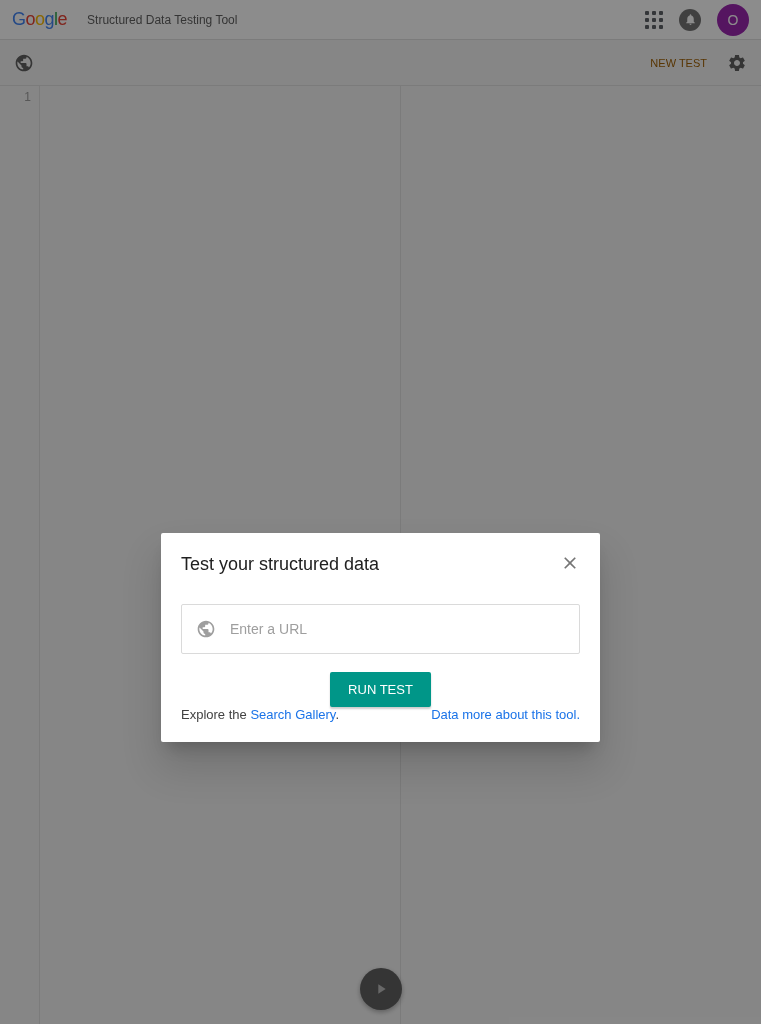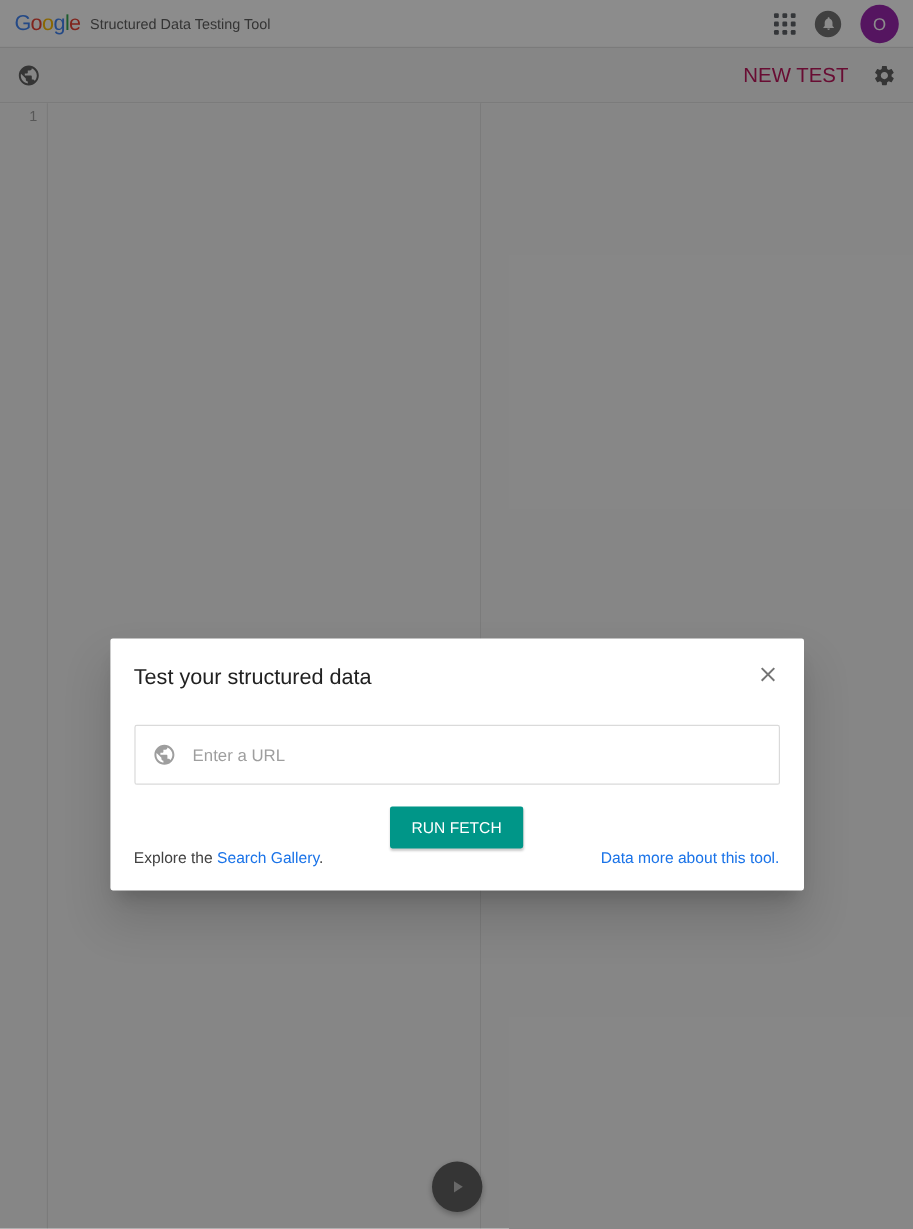--- a/index.html
+++ b/index.html
@@ -16,21 +16,21 @@
       background: #fff;
       display: flex;
       align-items: center;
       padding: 0 12px;
       border-bottom: 1px solid #e0e0e0;
     }
     .google-logo {
       font-size: 18px;
       font-weight: 500;
       letter-spacing: -0.5px;
-      margin-right: 8px;
+      margin-right: 20px;
     }
     .g-b { color: #4285F4; }
     .g-r { color: #EA4335; }
     .g-y { color: #FBBC05; }
     .g-g { color: #34A853; }
     .header-title {
       font-size: 12px;
       color: #616161;
       font-weight: 400;
     }
@@ -83,23 +83,23 @@
       color: #616161;
       cursor: pointer;
     }
     .toolbar-right {
       margin-left: auto;
       display: flex;
       align-items: center;
       gap: 20px;
     }
     .new-test {
-      font-size: 17px;
-      font-weight: 500;
-      color: #be185d;
+      font-size: 11px;
+      font-weight: 500;
+      color: #a16207;
       cursor: pointer;
     }
     .gear-icon {
       width: 20px; height: 20px;
       color: #616161;
       cursor: pointer;
     }
     .content {
       display: flex;
       height: calc(100% - 86px);
@@ -141,21 +141,21 @@
     .play-btn svg { fill: #bdbdbd; width: 16px; height: 16px; }
     .overlay {
       position: absolute;
       inset: 0;
       background: rgba(0,0,0,0.45);
       display: flex;
       align-items: center;
       justify-content: center;
     }
     .modal {
-      width: 578px;
+      width: 439px;
       background: #fff;
       border-radius: 2px;
       box-shadow: 0 11px 15px -7px rgba(0,0,0,.2), 0 24px 38px 3px rgba(0,0,0,.14);
       padding: 0 20px 20px 20px;
       position: relative;
       margin-top: 250px;
     }
     .modal-header {
       display: flex;
       align-items: center;
@@ -292,21 +292,21 @@
           </svg>
       </div>
     </div>
     <div class="input-wrap">
       <svg class="globe-input" viewBox="0 0 24 24" fill="currentColor">
           <path d="M12 2C6.48 2 2 6.48 2 12s4.48 10 10 10 10-4.48 10-10S17.52 2 12 2zm-1 17.93c-3.95-.49-7-3.85-7-7.93 0-.62.08-1.21.21-1.79L9 15v1c0 1.1.9 2 2 2v1.93zm6.9-2.54c-.26-.81-1-1.39-1.9-1.39h-1v-3c0-.55-.45-1-1-1H8v-2h2c.55 0 1-.45 1-1V7h2c1.1 0 2-.9 2-2v-.41c2.93 1.19 5 4.06 5 7.41 0 2.08-.8 3.97-2.1 5.39z"></path>
         </svg>
       <input class="url-input" placeholder="Enter a URL" style="">
     </div>
     <div class="run-btn-wrap">
-      <button class="run-btn">RUN FETCH</button>
+      <button class="run-btn">RUN TEST</button>
     </div>
     <div class="modal-footer">
       <div>
         <span>Explore the </span><a>Search Gallery</a><span>.</span>
       </div>
       <a>Data more about this tool.</a>
     </div>
   </div>
 </div>
 

